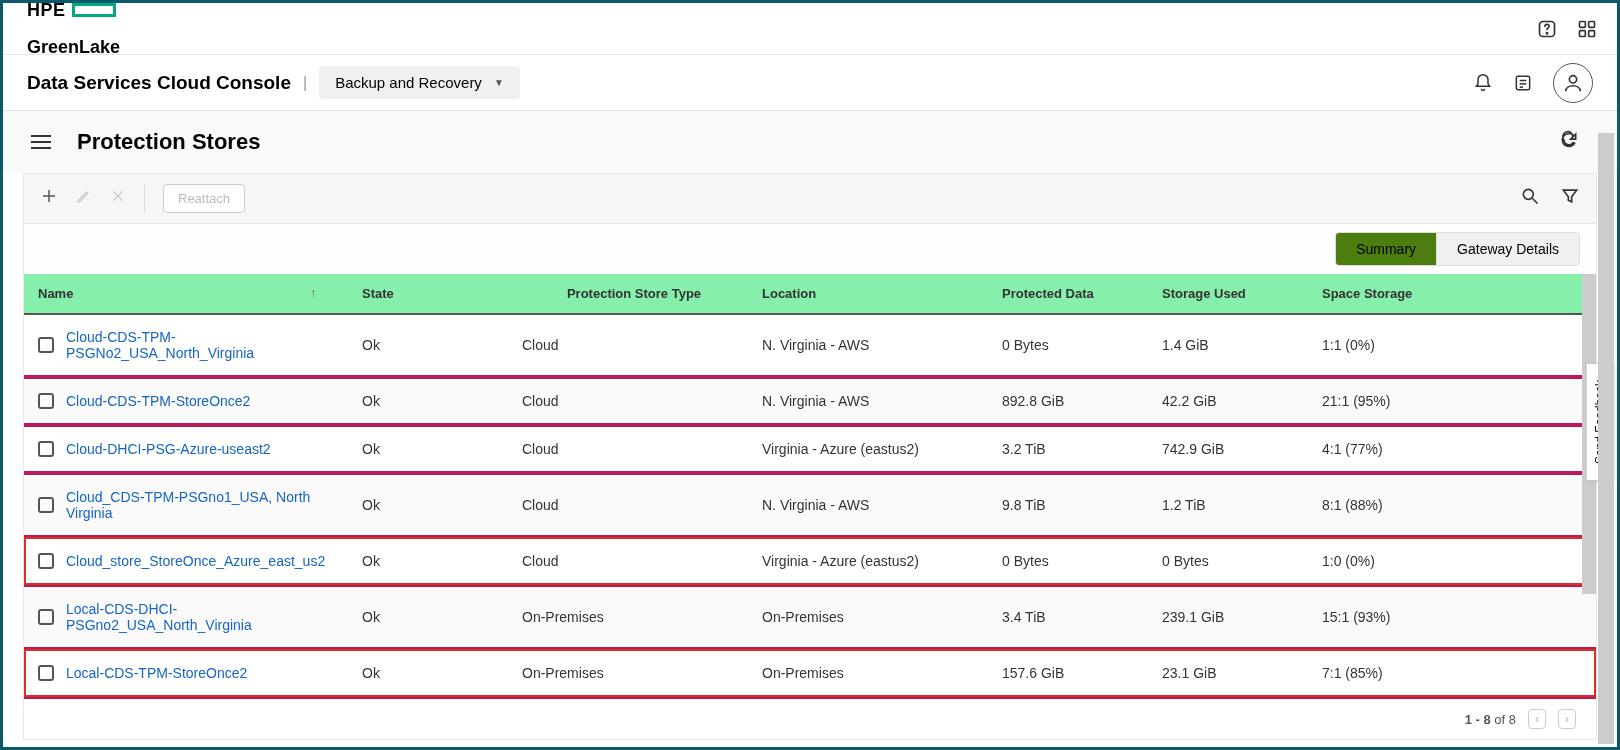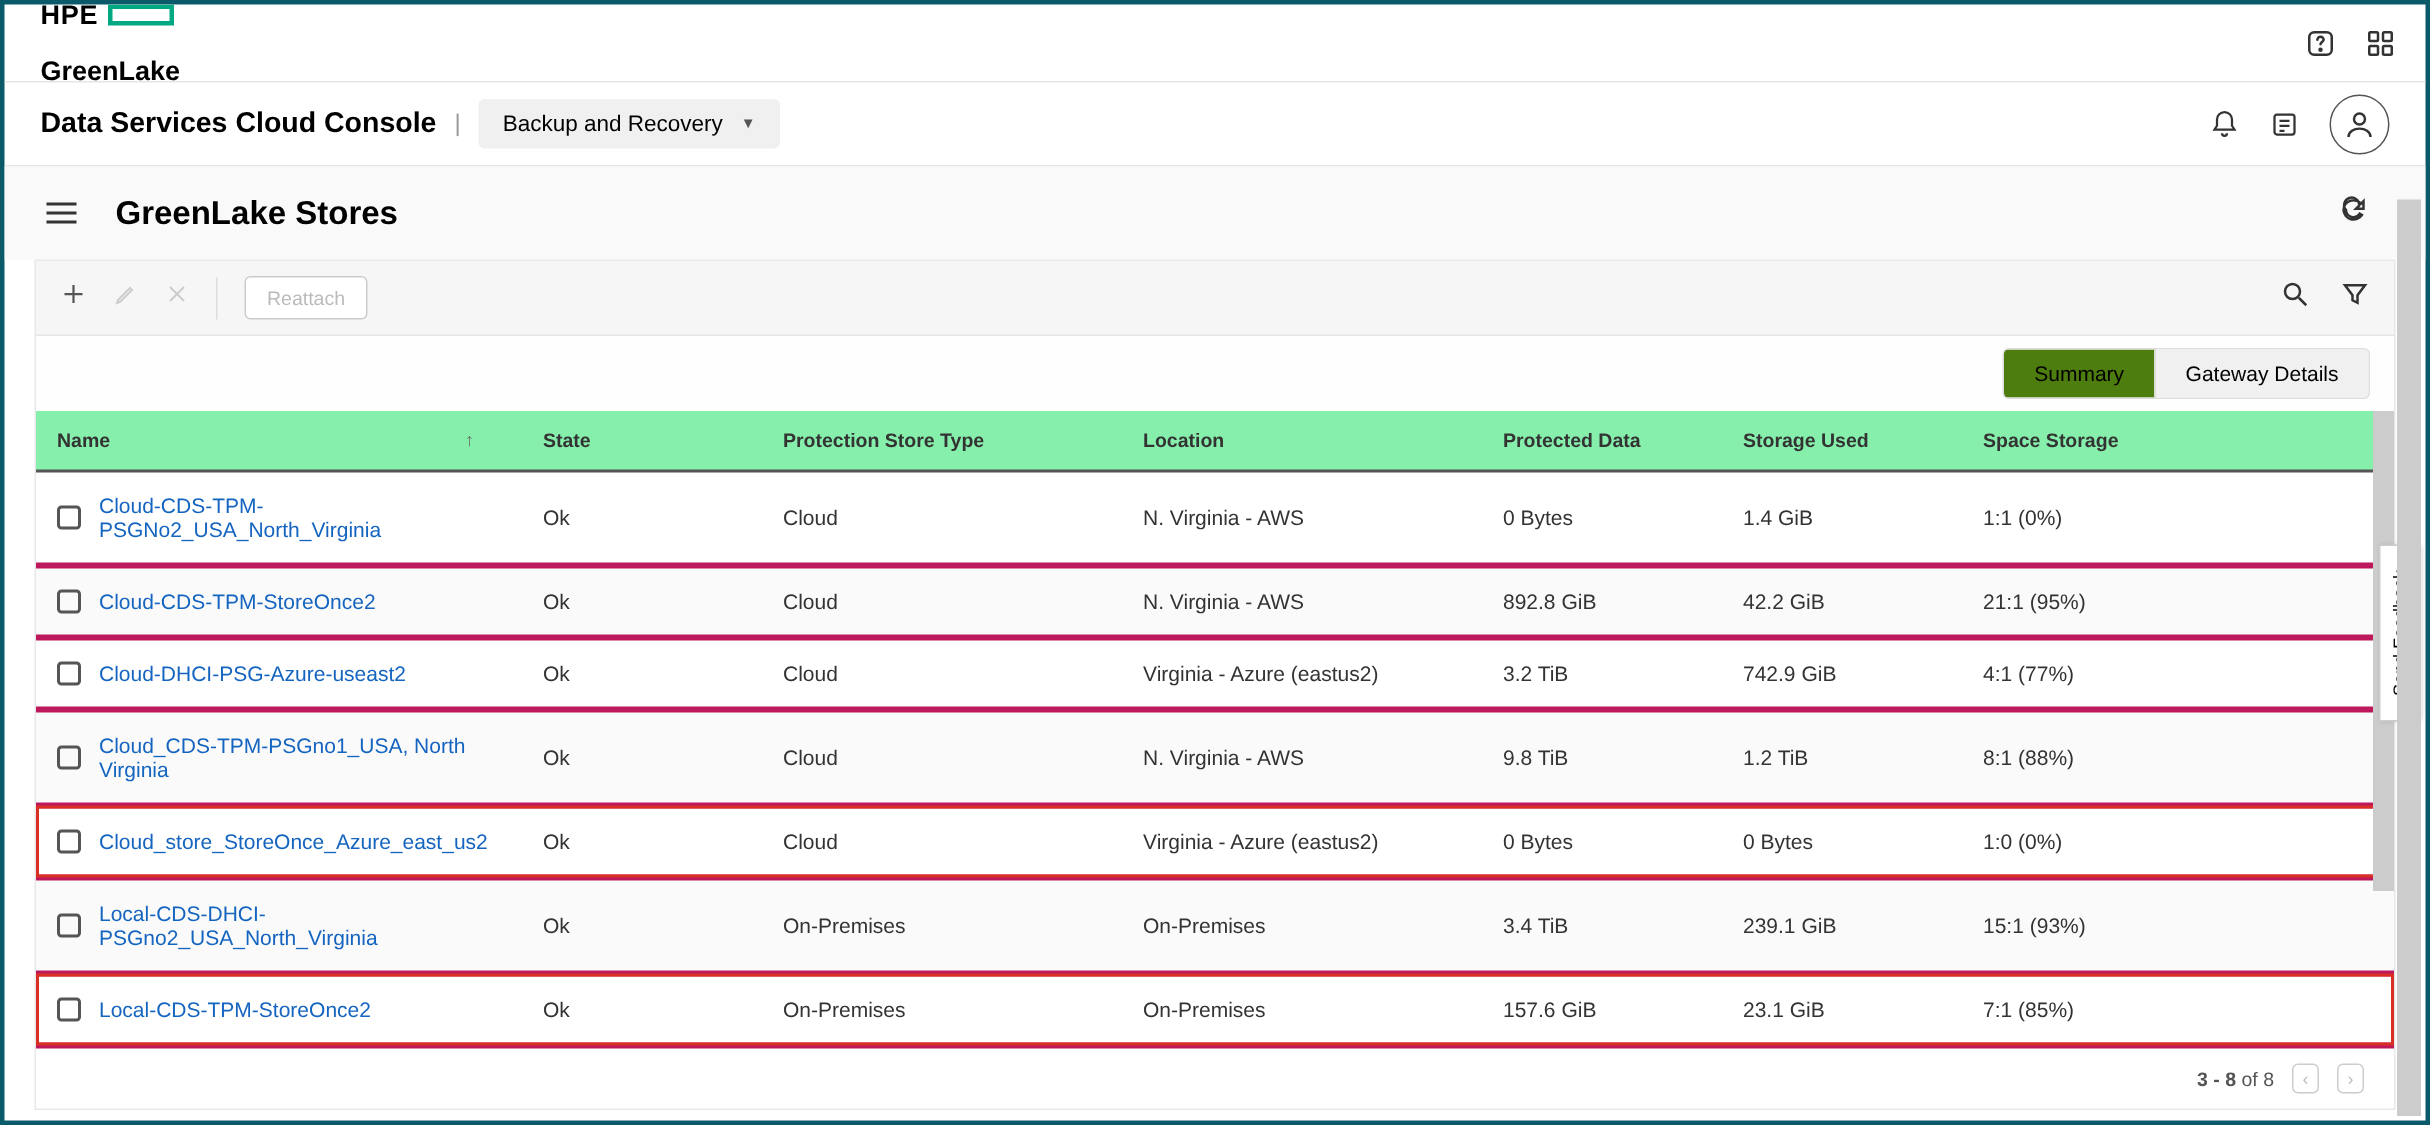--- a/index.html
+++ b/index.html
@@ -61,21 +61,21 @@
 .scrollbar-v { position: absolute; right: 0; top: 0; width: 14px; height: 320px; background: #f0f0f0; }
 .scrollbar-thumb { width: 100%; height: 100%; background: #ccc; }
 
 .pager { display: flex; justify-content: flex-end; align-items: center; gap: 12px; padding: 10px 20px; font-size: 13px; color: #555; }
 .pager-btn { border: 1px solid #ccc; background: #fff; border-radius: 4px; padding: 2px 6px; color: #bbb; cursor: default; font-size: 12px; }
 
 .feedback-tab { position: absolute; right: 3px; top: 360px; writing-mode: vertical-rl; transform: rotate(180deg); background: #fff; border: 1px solid #ccc; padding: 16px 6px; font-size: 12px; cursor: pointer; border-radius: 4px 0 0 4px; box-shadow: -1px 0 3px rgba(0,0,0,0.1); }
 
 .col-name { width: 330px; }
 .col-state { width: 160px; }
-.col-type { width: 240px; }
+.col-type { width: 240px; text-align: center; }
 .col-loc { width: 240px; }
 .col-prot { width: 160px; }
 .col-used { width: 160px; }
 .col-save { width: auto; }
 
 .outer-scroll { position: absolute; right: 3px; top: 130px; width: 16px; bottom: 3px; background: #f0f0f0; }
 .outer-scroll-thumb { width: 100%; height: 100%; background: #ccc; }
 </style>
 </head>
 <body>
@@ -140,21 +140,21 @@
   </div>
 </div>
 
 <div class="content-header">
   <div class="content-header-left">
     <div class="hamburger">
         <span></span>
         <span></span>
         <span></span>
       </div>
-    <div class="page-title">GreenLake Stores</div>
+    <div class="page-title">Protection Stores</div>
   </div>
   <span class="refresh-icon">
     <svg width="20" height="20" viewBox="0 0 24 24" fill="none" stroke="#333" stroke-width="2">
         <path d="M4 12a8 8 0 0114-5l2-2v6h-6l2.5-2.5A6 6 0 106 12a6 6 0 0011 3l1.7 1A8 8 0 014 12z"></path>
       </svg>
   </span>
 </div>
 
 <div class="panel">
   <div class="toolbar">
@@ -314,21 +314,21 @@
             <td>7:1 (85%)</td>
           </tr>
         </tbody>
     </table>
     <div class="scrollbar-v">
         <div class="scrollbar-thumb"></div>
       </div>
   </div>
 
   <div class="pager">
-    <span><b>3 - 8</b><span> of 8</span></span>
+    <span><b>1 - 8</b><span> of 8</span></span>
     <span class="pager-btn">‹</span>
     <span class="pager-btn">›</span>
   </div>
 </div>
 
 <div class="feedback-tab">Send Feedback</div>
 <div class="outer-scroll">
     <div class="outer-scroll-thumb"></div>
   </div>
 

